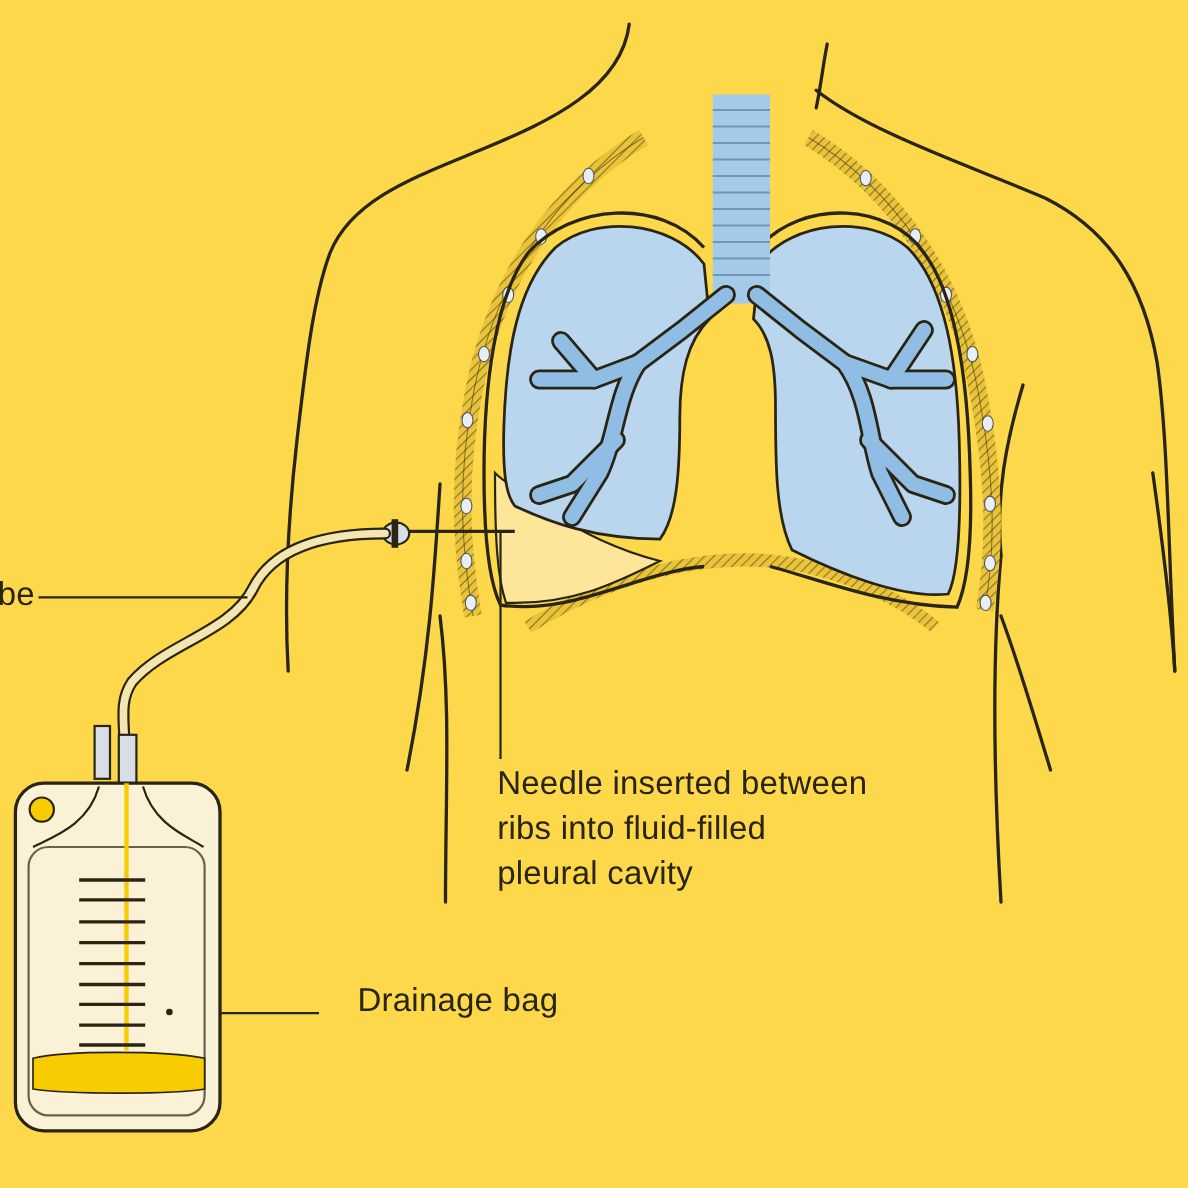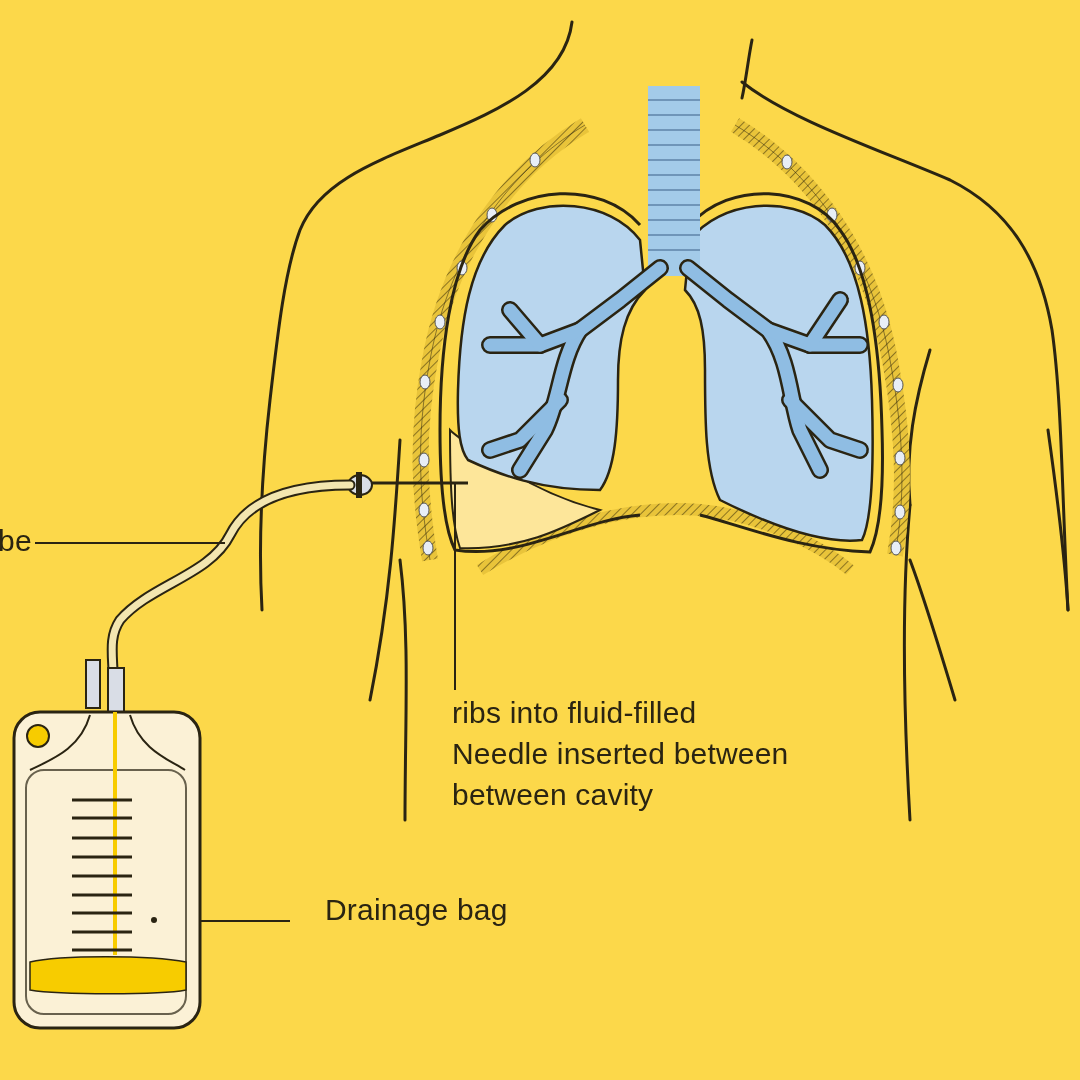--- a/index.html
+++ b/index.html
@@ -168,19 +168,19 @@
         <line x1="72" y1="950" x2="132" y2="950"></line>
       </g>
       <path d="M30,962 C60,955 150,955 186,962 L186,990 C160,995 60,995 30,990 Z" fill="#f7cc00" stroke="#2a2412" stroke-width="1.5"></path>
       <circle cx="154" cy="920" r="3" fill="#2a2412"></circle>
     </g>
   </svg>
 
   <div class="label label-tube">be</div>
 
   <div class="label label-needle">
+    <span>Needle inserted between</span>
     <span>ribs into fluid-filled</span>
-    <span>Needle inserted between</span>
-    <span>between cavity</span>
+    <span>pleural cavity</span>
   </div>
 
   <div class="label label-bag">Drainage bag</div>
 </div>
 
 </body></html>

